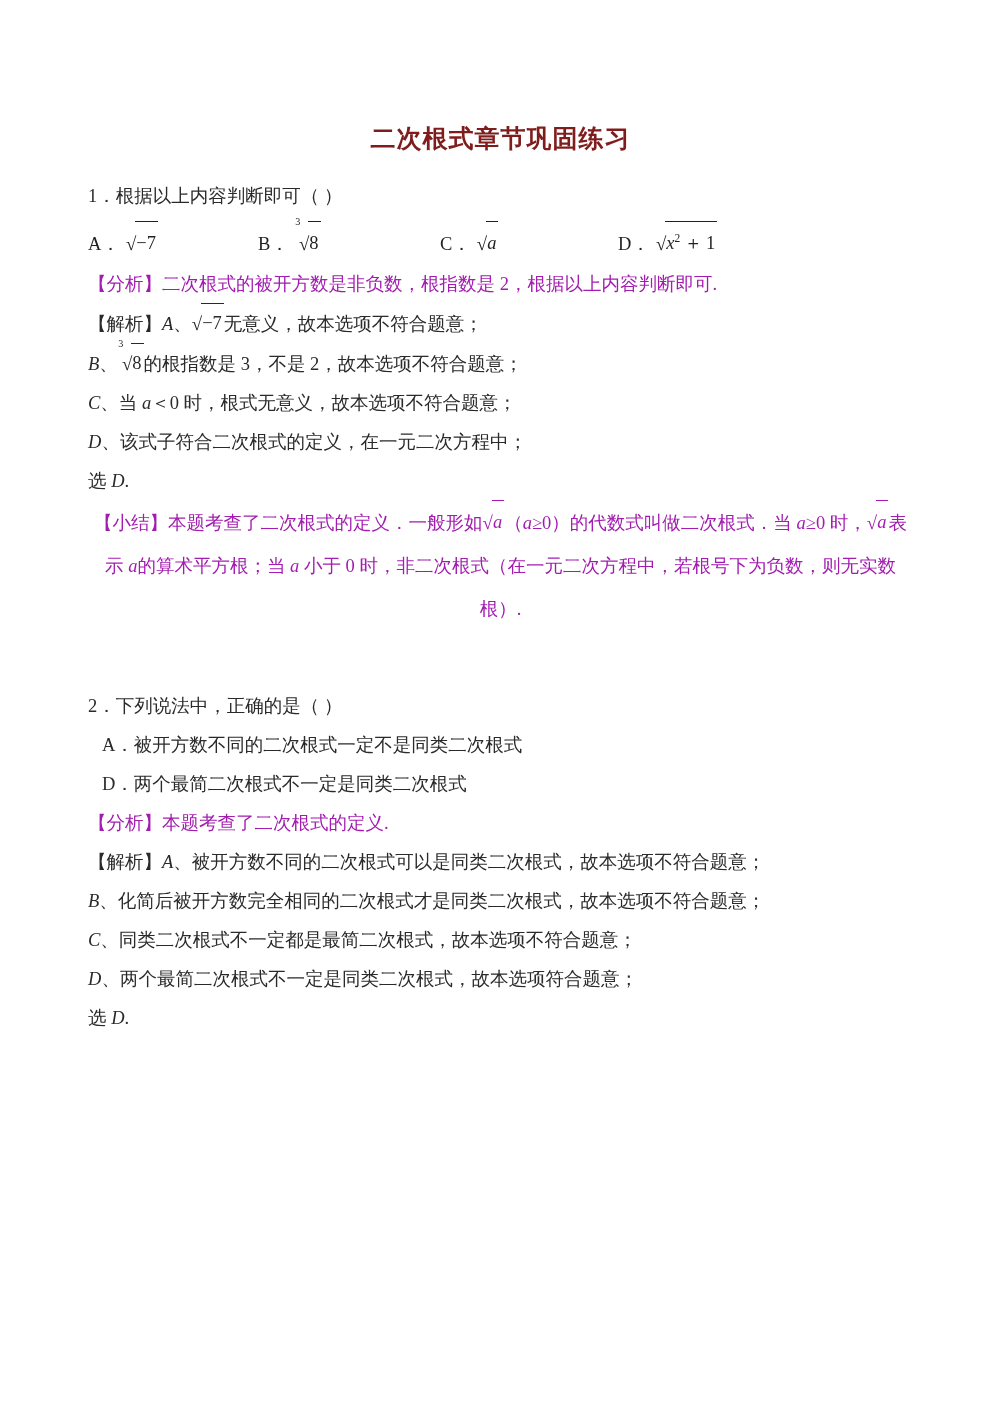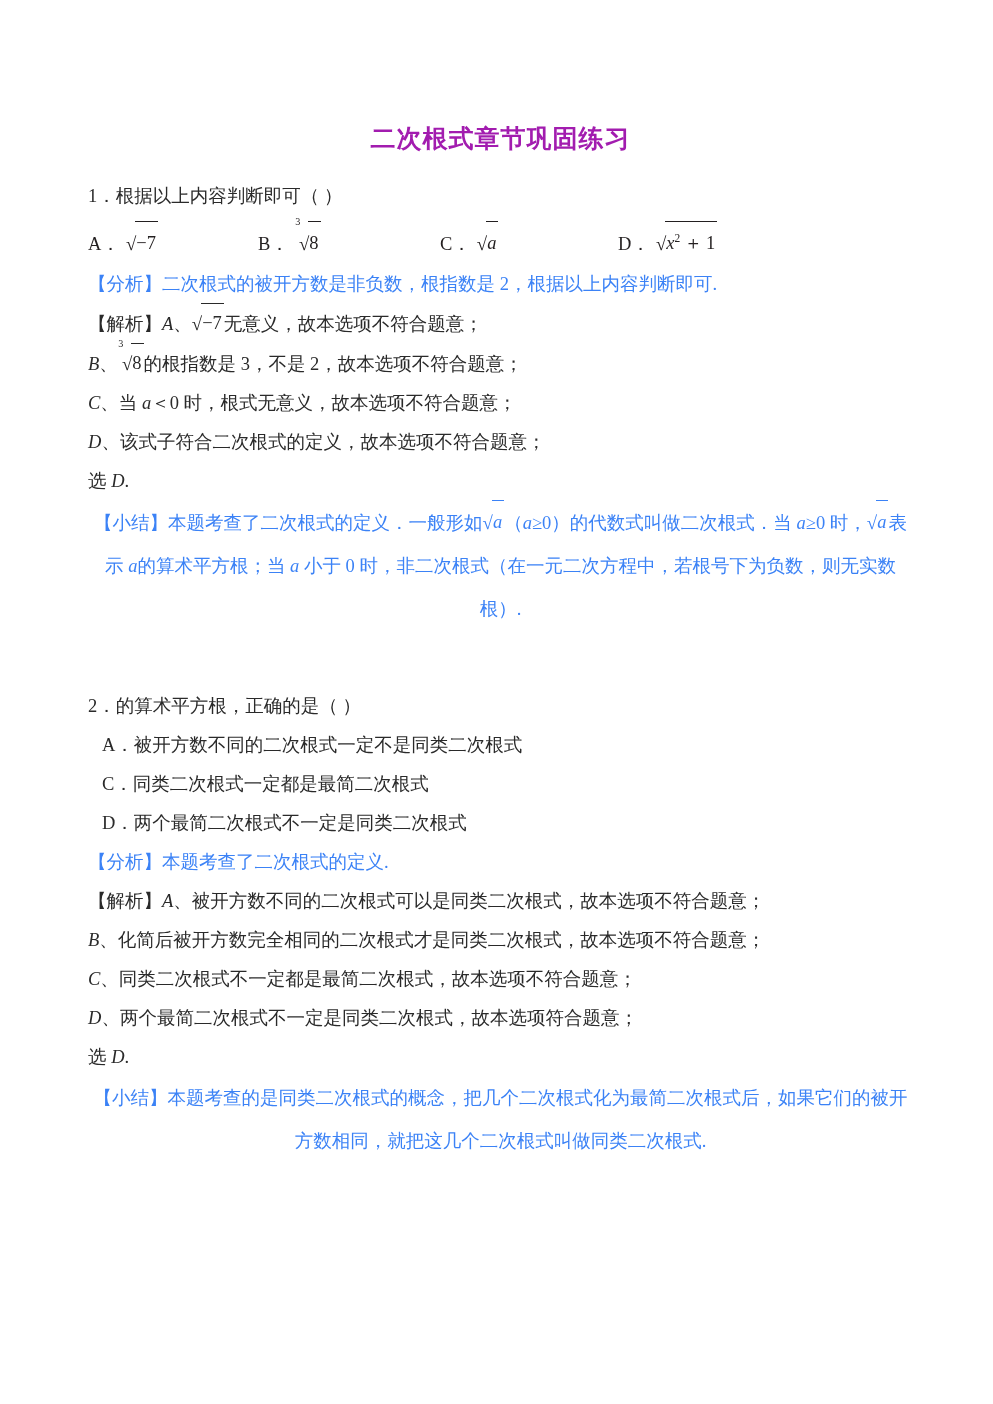--- a/index.html
+++ b/index.html
@@ -18,40 +18,40 @@
     position: relative;
     width: 993px;
     height: 1404px;
     box-sizing: border-box;
     padding: 0 80px 0 88px;
   }
   .doc-title {
     text-align: center;
     font-size: 25px;
     font-weight: bold;
-    color: #a21caf;
+    color: #7f1d1d;
     margin: 0;
     padding-top: 122px;
     letter-spacing: 1px;
     font-family: "Liberation Sans", "DejaVu Sans", sans-serif;
   }
   .q-block { margin-top: 0; }
   .line {
     font-size: 18.5px;
     line-height: 39px;
     color: #2a2a2a;
     white-space: nowrap;
   }
   .line.wrapline {
     white-space: normal;
     line-height: 43px;
     text-align: center;
   }
   .red {
-    color: #3b82f6;
+    color: #a21caf;
   }
   .stem {
     padding-top: 22px;
   }
   .opts-row {
     display: flex;
     font-size: 18.5px;
     line-height: 42px;
     padding-top: 6px;
   }
@@ -148,43 +148,42 @@
       <div class="line">
         <span>【解析】</span><span class="itl">A</span><span>、</span><span class="rad"><span class="sym">√</span><span class="bar">−7</span></span><span>无意义，故本选项不符合题意；</span>
       </div>
       <div class="line">
         <span class="itl">B</span><span>、</span><span class="rad has-idx"><span class="idx">3</span><span class="sym">√</span><span class="bar">8</span></span><span>的根指数是 3，不是 2，故本选项不符合题意；</span>
       </div>
       <div class="line">
         <span class="itl">C</span><span>、当 </span><span class="itl">a</span><span>＜0 时，根式无意义，故本选项不符合题意；</span>
       </div>
       <div class="line">
-        <span class="itl">D</span><span>、</span><span>该式子符合二次根式的定义，故本选项不符合题意；</span>
+        <span class="itl">D</span><span>、</span><span>该式子符合二次根式的定义，在一元二次方程中；</span>
       </div>
       <div class="line">
         <span>选 </span><span class="itl">D</span><span>.</span>
       </div>
     </div>
 
     <div class="line wrapline red">
       <span>【小结】</span><span>本题考查了二次根式的定义．一般形如</span><span class="rad"><span class="sym">√</span><span class="bar itl">a</span></span><span>（</span><span class="itl">a</span><span>≥0）的代数式叫做二次根式．当 </span><span class="itl">a</span><span>≥0 时，</span><span class="rad"><span class="sym">√</span><span class="bar itl">a</span></span><span>表示 </span><span class="itl">a</span><span>的算术平方根；当 </span><span class="itl">a</span><span> 小于 0 时，非二次根式（在一元二次方程中，若根号下为负数，则无实数根）.</span>
     </div>
   </div>
 
   <div class="gap"></div>
 
   <div class="q-block">
 
     <div class="line">
-      <span>2．</span><span>的算术平方根，正确的是（      ）</span>
+      <span>2．</span><span>下列说法中，正确的是（      ）</span>
     </div>
 
     <div class="choices">
       <div class="line">A．被开方数不同的二次根式一定不是同类二次根式</div>
-      <div class="line">C．同类二次根式一定都是最简二次根式</div>
       <div class="line">D．两个最简二次根式不一定是同类二次根式</div>
     </div>
 
     <div class="line red">
       <span>【分析】</span><span>本题考查了二次根式的定义.</span>
     </div>
 
     <div class="sol-lines">
       <div class="line">
         <span>【解析】</span><span class="itl">A</span><span>、被开方数不同的二次根式可以是同类二次根式，故本选项不符合题意；</span>
@@ -196,18 +195,15 @@
         <span class="itl">C</span><span>、同类二次根式不一定都是最简二次根式，故本选项不符合题意；</span>
       </div>
       <div class="line">
         <span class="itl">D</span><span>、两个最简二次根式不一定是同类二次根式，故本选项符合题意；</span>
       </div>
       <div class="line">
         <span>选 </span><span class="itl">D</span><span>.</span>
       </div>
     </div>
 
-    <div class="line wrapline red">
-      <span>【小结】</span><span>本题考查的是同类二次根式的概念，把几个二次根式化为最简二次根式后，如果它们的被开方数相同，就把这几个二次根式叫做同类二次根式.</span>
-    </div>
   </div>
 
 </div>
 
 </body></html>

